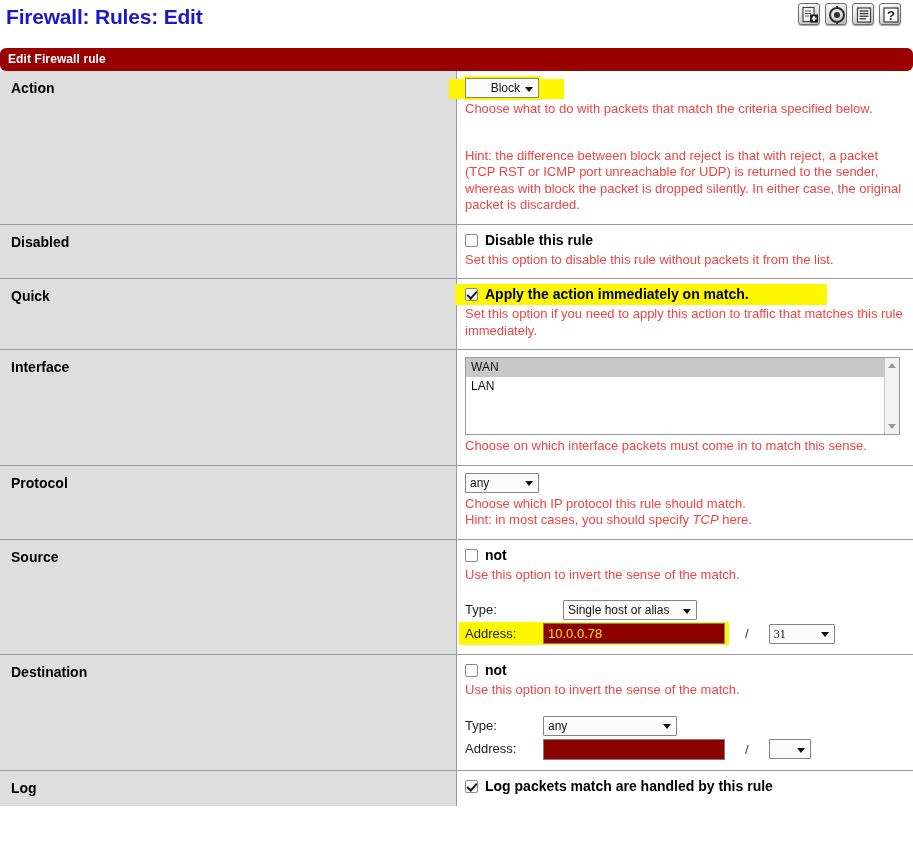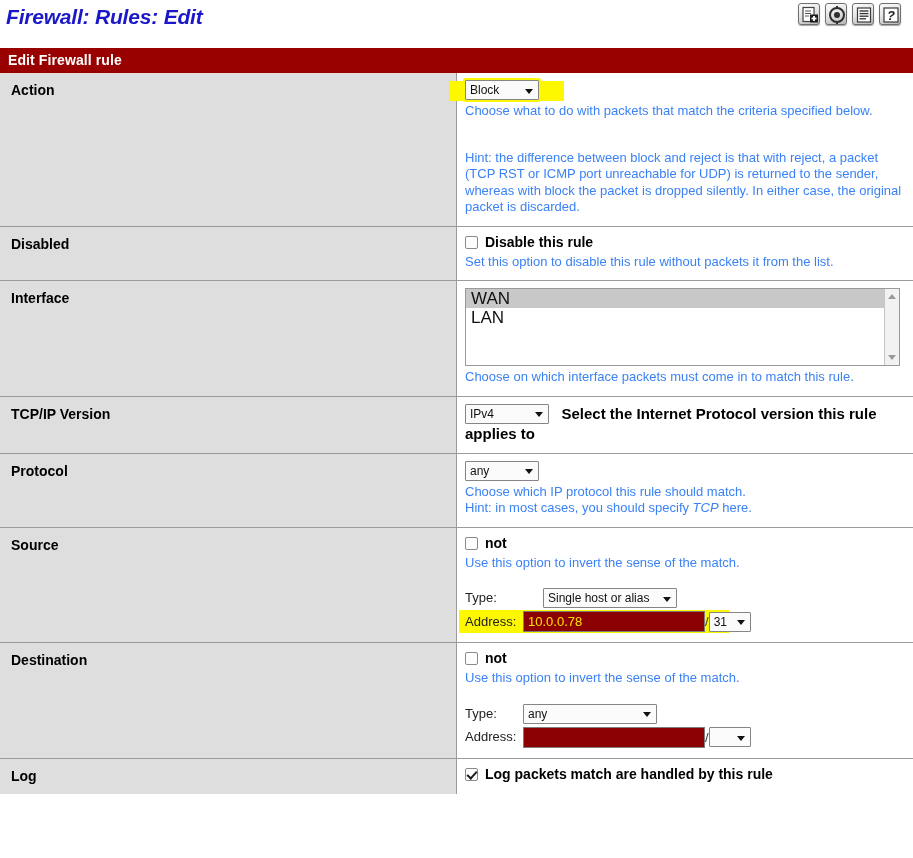--- a/index.html
+++ b/index.html
@@ -14,21 +14,20 @@
     position: relative;
     width: 913px; height: 858px;
     background: #ffffff;
   }
 
   
   .page-header {
     position: relative;
     height: 48px;
     padding: 4px 16px 0 6px;
-    font-style: italic;
   }
   .page-title {
     font-size: 21px;
     font-weight: bold;
     color: #1a18c8;
     letter-spacing: -0.2px;
     line-height: 26px;
     white-space: nowrap;
   }
   .header-icons {
@@ -51,23 +50,24 @@
   
   table.rules {
     border-collapse: collapse;
     width: 913px;
     table-layout: fixed;
   }
   .bar-cell {
     background: #990000;
     color: #ffffff;
     font-weight: bold;
-    font-size: 14px;
+    font-size: 12px;
     padding: 4px 0 5px 8px;
     letter-spacing: .1px;
+    border-radius: 6px;
   }
   td.lbl {
     width: 199px;
     background: #dedede;
     border-top: 1px solid #9b9b9b;
     border-right: 1px solid #9b9b9b;
     vertical-align: top;
     padding: 9px 0 10px 11px;
     font-size: 14px;
     font-weight: bold;
@@ -77,21 +77,21 @@
   td.fld {
     background: #ffffff;
     border-top: 1px solid #9b9b9b;
     vertical-align: top;
     padding: 7px 10px 10px 8px;
   }
   tr.nodiv td.lbl, tr.nodiv td.fld { border-top: none; }
 
   .desc {
     font-size: 13px;
-    color: #3b82f6;
+    color: #ef4444;
     line-height: 16.5px;
     margin-top: 3px;
   }
   .desc .ital { font-style: italic; margin-top: 12px; }
 
   .chk-line {
     display: flex;
     align-items: center;
     gap: 7px;
     position: relative;
@@ -145,38 +145,39 @@
     border-left: 4px solid transparent;
     border-right: 4px solid transparent;
     border-top: 5px solid #111;
     pointer-events: none;
   }
 
   
   .hl {
     background: #fdf800;
     box-shadow: 0 0 0 2px #fdf800;
+    text-align: right;
   }
   .hl-blob {
     position: absolute;
     background: #fdf800;
     z-index: 0;
   }
 
   
   .listbox {
     width: 435px;
     height: 78px;
     border: 1px solid #9a9a9a;
     background: #ffffff;
     position: relative;
     overflow: hidden;
   }
   .listbox .opt {
-    font-size: 17px;
+    font-size: 12px;
     color: #111;
     padding: 2px 0 2px 5px;
     line-height: 15px;
   }
   .listbox .opt.selected { background: #c8c8c8; }
   .lb-scroll {
     position: absolute;
     top: 0; right: 0;
     width: 15px; height: 100%;
     background: #f2f2f2;
@@ -186,21 +187,21 @@
     position: absolute;
     left: 50%; margin-left: -4px;
     width: 0; height: 0;
     border-left: 4px solid transparent;
     border-right: 4px solid transparent;
   }
   .lb-arrow.up { top: 5px; border-bottom: 5px solid #9a9a9a; }
   .lb-arrow.down { bottom: 5px; border-top: 5px solid #9a9a9a; }
 
   
-  .tl-row { display: flex; align-items: center; gap: 0; margin-top: 3px; position: relative; }
+  .tl-row { display: flex; align-items: center; gap: 20px; margin-top: 3px; position: relative; }
   .tl-label {
     font-size: 13px; color: #222;
     width: 58px; flex: none;
     line-height: 16px;
     position: relative; z-index: 2;
   }
   .addr-input {
     font-family: "Liberation Sans", sans-serif;
     font-size: 13px;
     font-weight: normal;
@@ -303,48 +304,48 @@
       <td class="lbl">Disabled</td>
       <td class="fld">
         <div class="chk-line">
           <input type="checkbox" class="cb" style="">
           <span class="chk-strong">Disable this rule</span>
         </div>
         <div class="desc">Set this option to disable this rule without packets it from the list.</div>
       </td>
     </tr>
 
+    <tr>
+      <td class="lbl">Quick</td>
+      <td class="fld">
+        <div class="chk-line">
+          <span class="hl-blob" style="left:-10px;top:-2px;width:372px;height:21px;"></span>
+          <input type="checkbox" class="cb" checked="" style="position: relative; z-index: 2;">
+          <span class="chk-strong" style="position:relative;z-index:2;">Apply the action immediately on match.</span>
+        </div>
+        <div class="desc">Set this option if you need to apply this action to traffic that matches this rule immediately.</div>
+      </td>
+    </tr>
 
     <tr>
       <td class="lbl">Interface</td>
       <td class="fld">
         <div class="listbox">
           <div class="opt selected">WAN</div>
           <div class="opt">LAN</div>
           <div class="lb-scroll">
             <span class="lb-arrow up"></span>
             <span class="lb-arrow down"></span>
           </div>
         </div>
-        <div class="desc">Choose on which interface packets must come in to match this rule.</div>
-      </td>
-    </tr>
-
-
-    <tr>
-      <td class="lbl">TCP/IP Version</td>
-      <td class="fld" style="padding-bottom:9px;">
-        <span class="selwrap">
-          <select class="sel" style="width:84px;">
-            <option>IPv4</option>
-          </select>
-        </span>
-        <span class="inline-note">Select the Internet Protocol version this rule applies to</span>
-      </td>
-    </tr>
+        <div class="desc">Choose on which interface packets must come in to match this sense.</div>
+      </td>
+    </tr>
+
+
 
     <tr>
       <td class="lbl">Protocol</td>
       <td class="fld">
         <span class="selwrap">
           <select class="sel" style="width:74px;">
             <option>any</option>
           </select>
         </span>
         <div class="desc">
@@ -375,21 +376,21 @@
             </select>
           </span>
         </div>
 
         <div class="tl-row">
           <span class="hl-blob" style="left:-6px;top:-1px;width:270px;height:23px;"></span>
           <span class="tl-label">Address:</span>
           <input class="addr-input" type="text" value="10.0.0.78" style="">
           <span class="slash">/</span>
           <span class="selwrap" style="position:relative;z-index:2;">
-            <select class="sel" style="width:42px;">
+            <select class="sel" style="width:66px;font-family:Liberation Serif, serif;">
               <option>31</option>
             </select>
           </span>
         </div>
       </td>
     </tr>
 
     <tr>
       <td class="lbl">Destination</td>
       <td class="fld">

